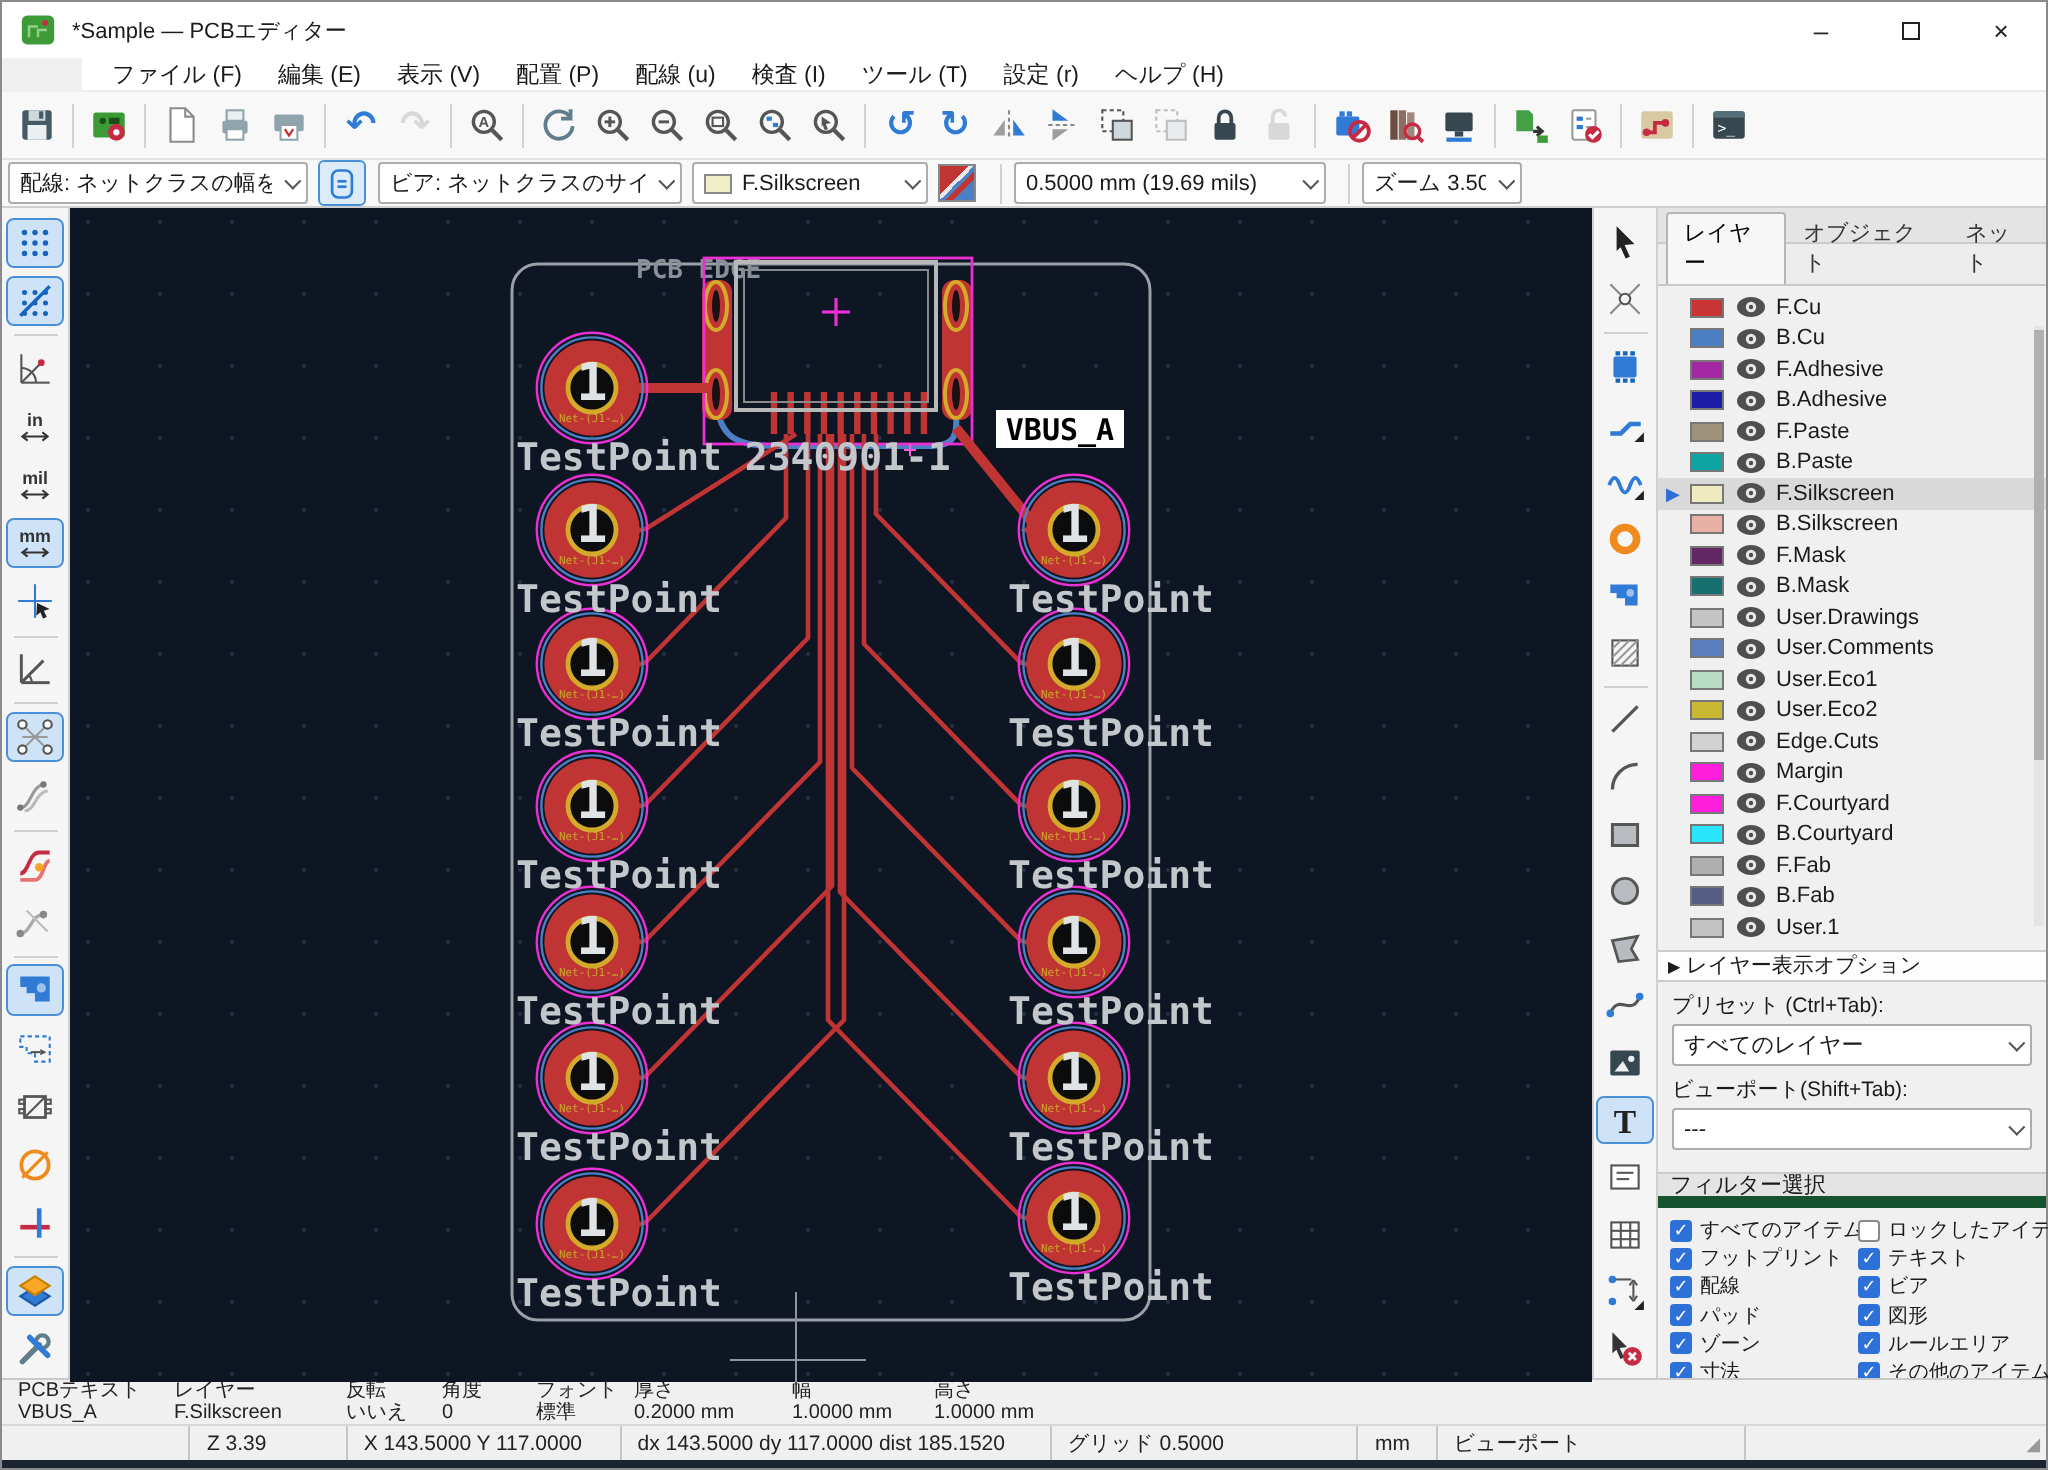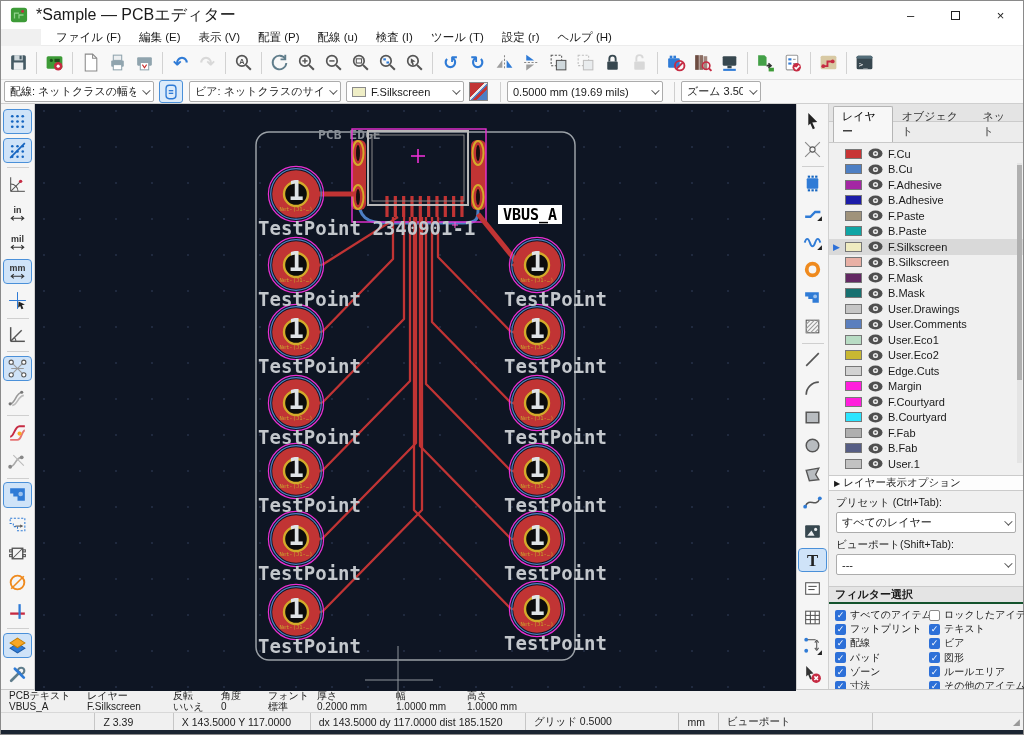--- a/index.html
+++ b/index.html
@@ -2,21 +2,21 @@
 <html><head>
 <meta charset="utf-8">
 <style>
   * { margin:0; padding:0; box-sizing:border-box; }
   html,body { width:1024px; height:735px; overflow:hidden; font-family:"Liberation Sans", sans-serif; }
   #window { position:relative; width:1024px; height:735px; background:#f0f0f0; border:1px solid #8a8a8a; display:flex; flex-direction:column; }
 
   
   .titlebar { height:28px; background:#ffffff; display:flex; align-items:center; flex:0 0 28px; }
   .app-icon { width:18px; height:18px; margin:0 8px 0 9px; }
-  .title-text { font-size:16px; color:#1a1a1a; }
+  .title-text { font-size:11px; color:#1a1a1a; }
   .win-controls { margin-left:auto; display:flex; height:100%; }
   .win-btn { width:45px; height:100%; display:flex; align-items:center; justify-content:center; font-size:13px; color:#222; }
   .maxi-box { width:9px; height:9px; border:1.2px solid #222; }
 
   
   .menubar { height:17px; background:#ffffff; display:flex; align-items:center; padding-left:6px; flex:0 0 17px; border-bottom:1px solid #ececec;margin-left:40px; }
   .menu-item { font-size:11.5px; color:#1a1a1a; padding:0 9px; height:100%; display:flex; align-items:center; }
 
   
   .toolbar-top { height:33px; background:#f8f8f8; display:flex; align-items:center; padding-left:4px; flex:0 0 33px; }
@@ -60,21 +60,21 @@
   .layer-row .sel-arrow { position:absolute; left:4px; color:#2d70d8; font-size:9px; }
   .layer-sw { width:17px; height:10px; border:1px solid #777; flex:0 0 17px; }
   .eye { margin:0 5px 0 6px; display:flex; }
   .layer-name { font-size:11px; white-space:nowrap; }
   .vscroll { position:absolute; right:1px; top:20px; width:5px; height:300px; background:#e4e4e4; }
   .vscroll .thumb { position:absolute; top:2px; width:5px; height:215px; background:#b0b0b0; }
   .options-row { flex:0 0 16px; background:#fdfdfd; border-top:1px solid #cbcbcb; border-bottom:1px solid #cbcbcb; display:flex; align-items:center; padding-left:5px; font-size:10.5px; }
   .presets { flex:0 0 95px; padding:5px 7px 0; }
   .presets .lbl { font-size:10.5px; margin-bottom:2px; }
   .presets .dd { margin:0 0 5px 0; width:100%; }
-  .filter-header { height:18px; background:#e4e4e4; border-top:1px solid #cbcbcb; border-bottom:2px solid #14532d; display:flex; align-items:center; padding-left:6px; flex:0 0 18px;font-weight:bold; }
+  .filter-header { height:18px; background:#e4e4e4; border-top:1px solid #cbcbcb; border-bottom:6px solid #14532d; display:flex; align-items:center; padding-left:6px; flex:0 0 18px; }
   .filter-grid { flex:1; display:grid; grid-template-columns:94px 1fr; padding:4px 0 0 6px; grid-auto-rows:14.2px; }
   .fitem { display:flex; align-items:center; font-size:10px; white-space:nowrap; }
   .cb { width:11px; height:11px; border-radius:2px; margin-right:4px; flex:0 0 11px; display:flex; align-items:center; justify-content:center; }
   .cb.on { background:#2d70d8; color:#fff; font-size:9px; }
   .cb.off { background:#fff; border:1px solid #8a8a8a; }
 
   
   .props-row { height:23px; background:#f0f0f0; border-top:1px solid #c9c9c9; display:flex; flex:0 0 23px; padding-left:8px; }
   .prop-col { display:flex; flex-direction:column; justify-content:center; }
   .prop-col .pl { font-size:10px; color:#222; line-height:11px; }

